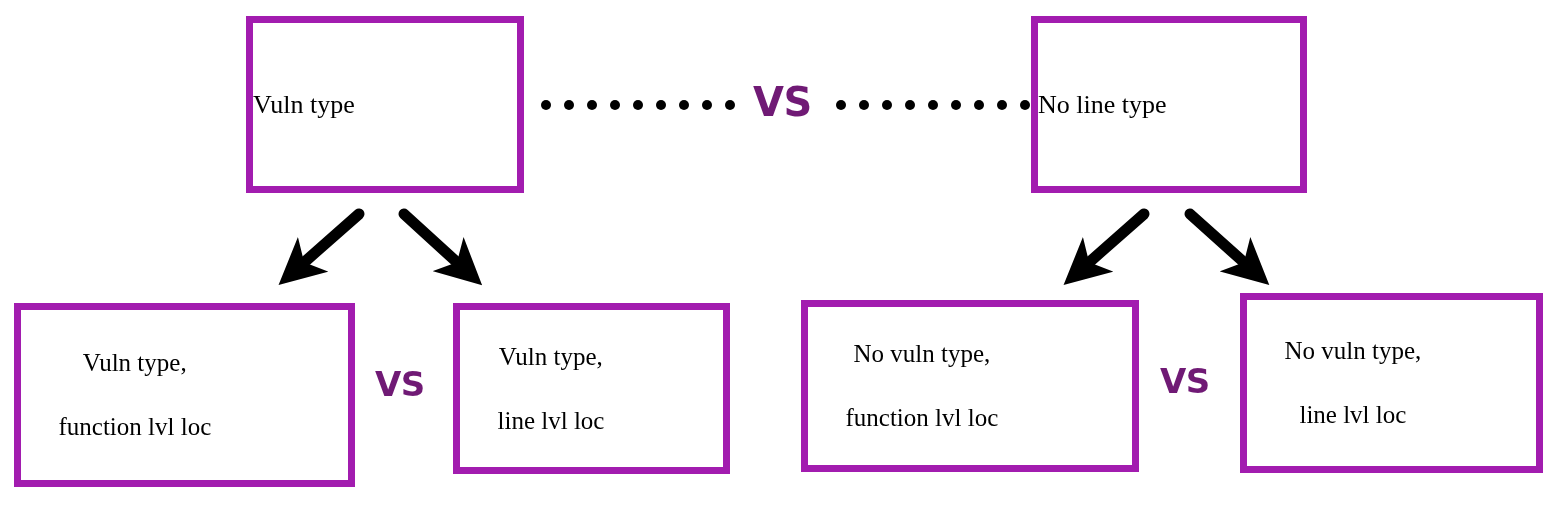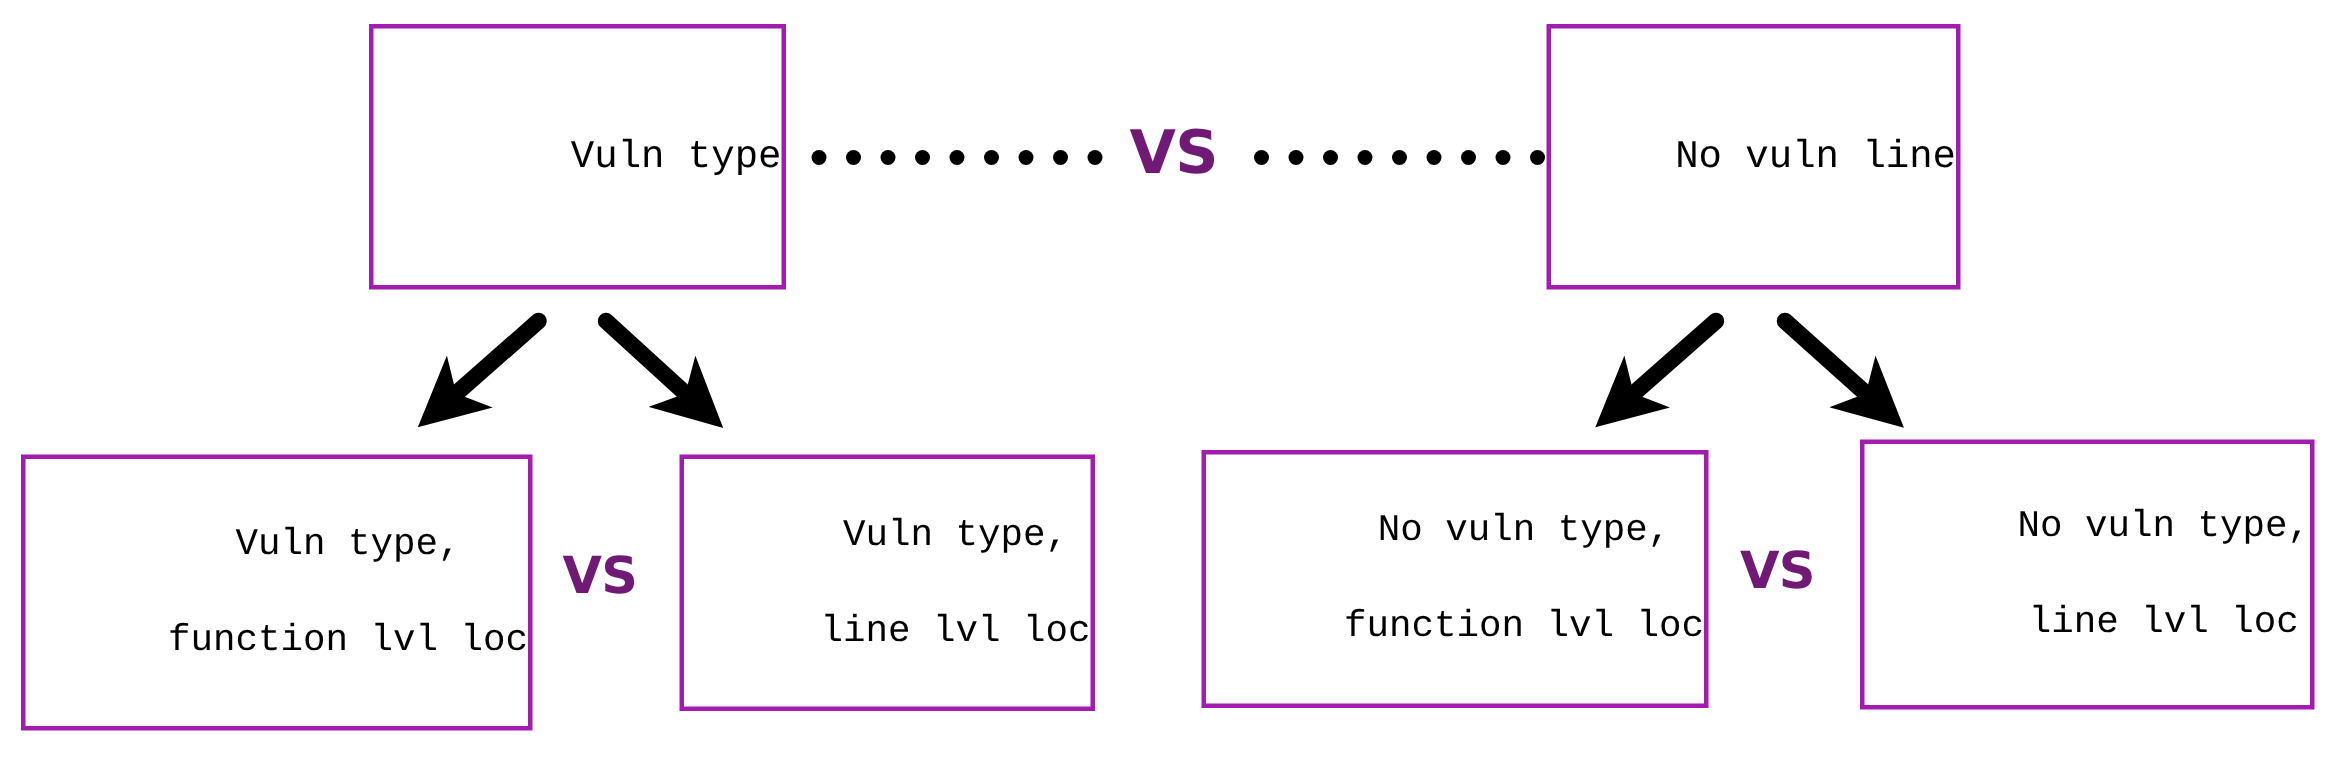--- a/index.html
+++ b/index.html
@@ -12,27 +12,27 @@
     width: 1559px;
     height: 509px;
     background: #ffffff;
     overflow: hidden;
     font-family: "DejaVu Sans Mono", monospace;
   }
   .node-box {
     position: absolute;
     box-sizing: border-box;
     background: #ffffff;
-    border: 3px solid #a21caf;
+    border: 7px solid #a21caf;
     display: flex;
     align-items: center;
-    justify-content: flex-end;
+    justify-content: flex-start;
     text-align: center;
     color: #000000;
-    font-family: Liberation Mono, monospace;
+    font-family: Liberation Serif, serif;
     line-height: 1.28;
     white-space: pre;
   }
   .vs-label {
     position: absolute;
     color: #701a75;
     font-family: "DejaVu Sans", "Liberation Sans", sans-serif;
     font-weight: bold;
     letter-spacing: -0.5px;
     line-height: 1;
@@ -93,21 +93,21 @@
       <line x1="1144" y1="214" x2="1085" y2="266"></line>
       <line x1="1190" y1="214" x2="1248" y2="266"></line>
     </g>
   </svg>
 
   <div class="node-box" id="node-0" style="left:246px; top:16px; width:278px; height:177px; font-size:26px;">
     <span>Vuln type</span>
   </div>
 
   <div class="node-box" id="node-1" style="left:1031px; top:16px; width:276px; height:177px; font-size:26px;">
-    <span>No vuln line</span>
+    <span>No line type</span>
   </div>
 
   <div class="node-box" id="node-2" style="left:14px; top:303px; width:341px; height:184px; font-size:25px;">
     <span>
       <span>Vuln type,</span><br>
       <span>function lvl loc</span>
     </span>
   </div>
 
   <div class="node-box" id="node-3" style="left:453px; top:303px; width:277px; height:171px; font-size:25px;">

